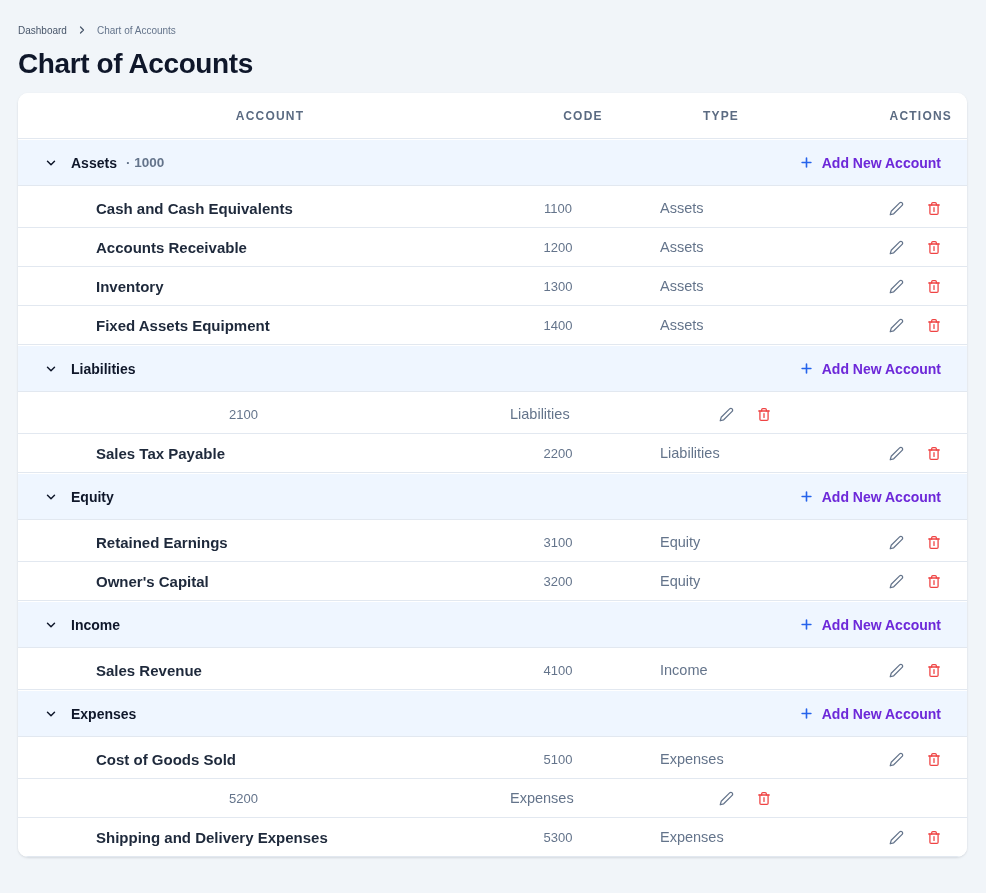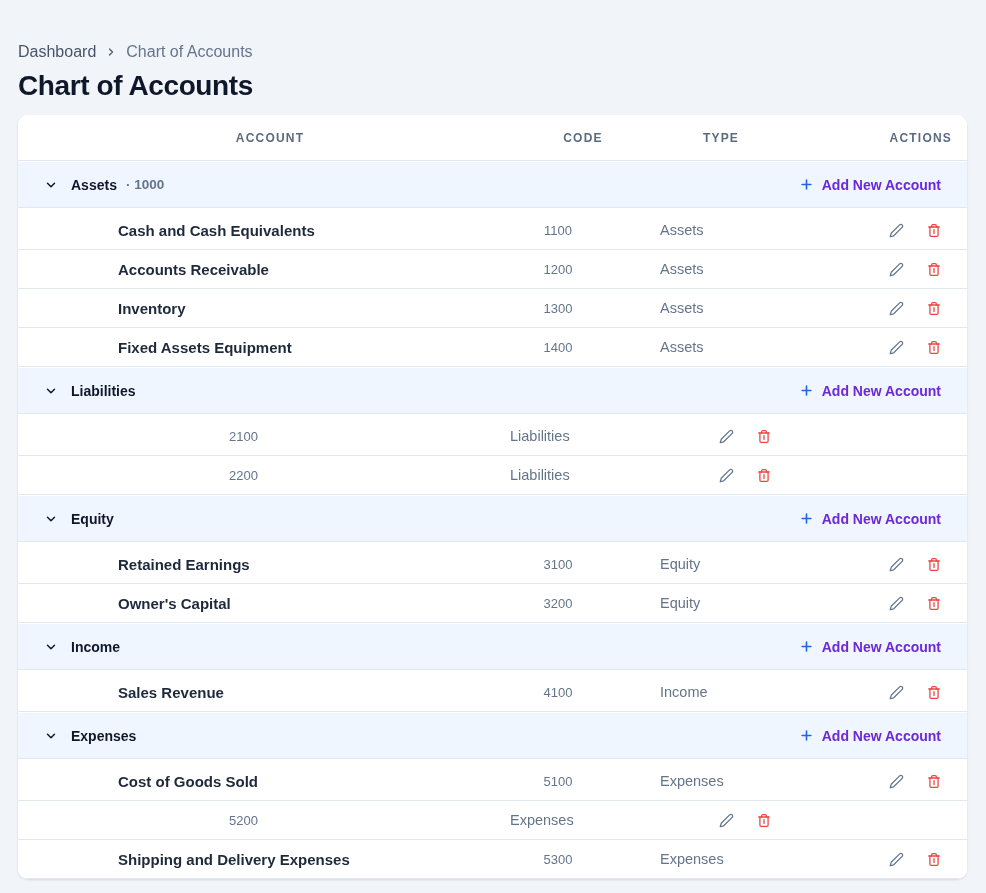--- a/index.html
+++ b/index.html
@@ -5,21 +5,21 @@
   * { box-sizing: border-box; margin: 0; padding: 0; }
   html, body { width: 986px; height: 893px; overflow: hidden; }
   body {
     background: #f1f5f9;
     font-family: "Liberation Sans", sans-serif;
     color: #0f172a;
   }
   .page { padding: 21px 18px 0 18px; }
 
   
-  .breadcrumb { display: flex; align-items: center; gap: 9px; font-size: 16px; height: 18px; margin-top: 22px; }
+  .breadcrumb { display: flex; align-items: center; gap: 9px; font-size: 10px; height: 18px; }
   .crumb-link { color: #475569; cursor: pointer; }
   .crumb-current { color: #64748b; }
   .crumb-sep { display: flex; align-items: center; }
 
   
   .page-title {
     margin-top: 9px;
     margin-bottom: 13px;
     font-size: 28px;
     font-weight: 800;
@@ -87,21 +87,21 @@
   
   .acct-row {
     display: grid;
     grid-template-columns: 1fr 150px 150px 170px;
     align-items: center;
     height: 39px;
     background: #ffffff;
     border-bottom: 1px solid #e2e8f0;
   }
   .cell-account {
-    padding-left: 100px;
+    padding-left: 78px;
     font-size: 15px;
     font-weight: 600;
     color: #1e293b;
     white-space: nowrap;
   }
   .cell-code {
     text-align: center;
     padding-right: 28px;
     font-size: 13px;
     color: #64748b;
@@ -306,20 +306,21 @@
                   <path d="M19 6v14a2 2 0 0 1-2 2H7a2 2 0 0 1-2-2V6"></path>
                   <path d="M8 6V4a2 2 0 0 1 2-2h4a2 2 0 0 1 2 2v2"></path>
                   <line x1="12" y1="10.5" x2="12" y2="17"></line>
                 </svg>
         </span>
       </button>
     </div>
   </div>
 
   <div class="acct-row">
+    <div class="cell-account">Sales Tax Payable</div>
     <div class="cell-code">2200</div>
     <div class="cell-type">Liabilities</div>
     <div class="cell-actions">
       <button class="icon-btn">
         <span style="display:flex;">
           <svg width="15" height="15" viewBox="0 0 24 24" fill="none" stroke="#64748b" stroke-width="2" stroke-linecap="round" stroke-linejoin="round">
                   <path d="M17 3a2.828 2.828 0 1 1 4 4L7.5 20.5 2 22l1.5-5.5L17 3z"></path>
                 </svg>
         </span>
       </button>

